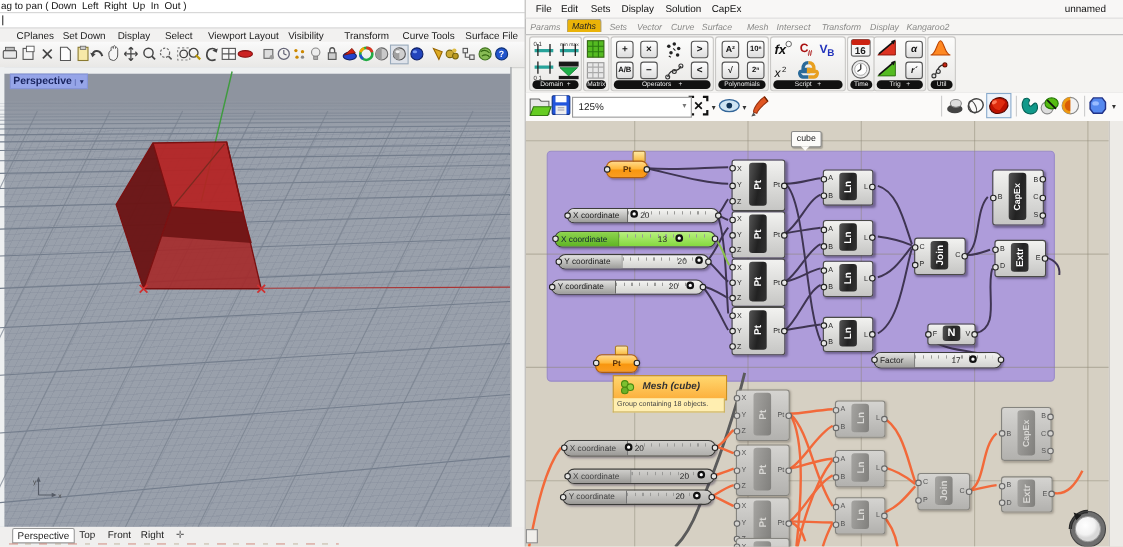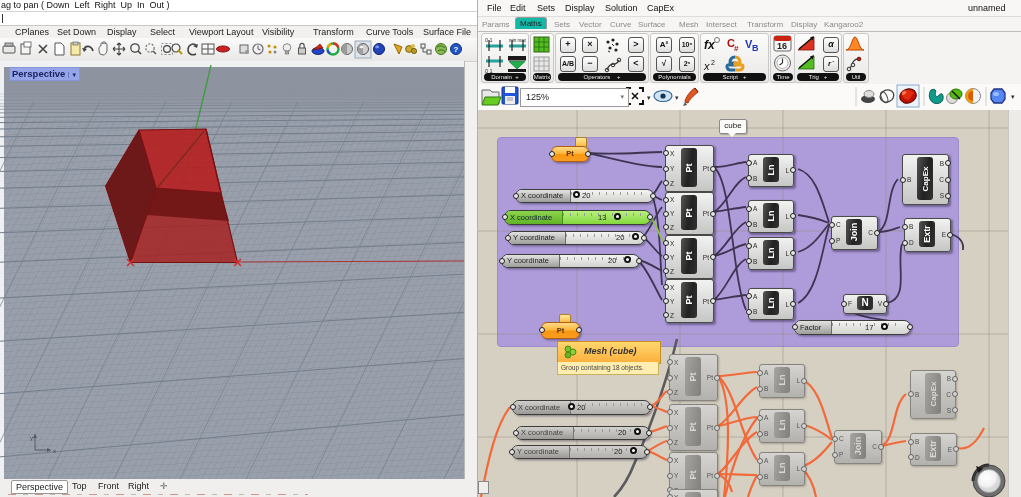--- a/index.html
+++ b/index.html
@@ -26,22 +26,22 @@
 #axisicon{position:absolute;left:28px;top:370px;width:30px;height:24px;}
 #fade{position:absolute;left:0;top:31px;width:464px;height:26px;background:linear-gradient(rgba(142,148,159,1),rgba(142,148,159,0));}
 #rbottom{position:absolute;left:0;top:479px;width:1021px;height:18px;background:#f0efee;font-size:9px;color:#222;}
 #rbottom .tab{position:absolute;top:1px;height:12px;line-height:12px;padding:0 4px;}
 #rbottom .active{background:#fff;border:1px solid #999;border-radius:2px 2px 0 0;}
 
 #gh{position:absolute;left:477px;top:0;width:544px;height:497px;background:#f6f5f3;border-left:1px solid #b0b0ae;}
 #ghmenu{position:absolute;left:0;top:0;width:544px;height:17px;background:#f8f7f6;font-size:9px;color:#111;}
 #ghmenu span{margin-right:0;}
 #ghtabs{position:absolute;left:0;top:17px;width:544px;height:14px;font-size:8px;color:#8a8a88;}
-#ghtabs span{position:absolute;top:3px;}
-#ghtabs .active{background:#14b8a6;border:1px solid #999;border-bottom:none;border-radius:3px 3px 0 0;color:#222;padding:1px 4px;top:0px;font-size:8px;}
+#ghtabs span{position:absolute;top:3px;font-style:italic;}
+#ghtabs .active{background:#eab308;border:1px solid #999;border-bottom:none;border-radius:3px 3px 0 0;color:#222;padding:1px 4px;top:0px;font-size:8px;}
 #ghpanel{position:absolute;left:0;top:31px;width:544px;height:52px;background:#f4f3f1;border-top:1px solid #bbb;border-bottom:1px solid #c6c5c3;}
 .ggroup{position:absolute;top:1px;height:48px;background:linear-gradient(#fcfcfb,#e9e8e6);border:1px solid #c9c8c6;border-radius:3px;}
 .glabel{position:absolute;bottom:1px;height:8px;background:#111;border-radius:4px;color:#eee;font-size:6px;text-align:center;line-height:8px;}
 .btnop{position:absolute;width:14px;height:14px;background:linear-gradient(#fff,#ddd);border:1px solid #555;border-radius:3px;font-size:9px;font-weight:bold;text-align:center;line-height:13px;color:#111;}
 #ghbar2{position:absolute;left:0;top:84px;width:544px;height:26px;background:#fbfaf9;border-bottom:1px solid #a8a7a5;}
 #zoombox{position:absolute;left:42px;top:4px;width:102px;height:17px;background:#fff;border:1px solid #999;font-size:9px;color:#222;line-height:16px;padding-left:5px;}
 
 #ghcanvas{position:absolute;left:0;top:110px;width:544px;height:387px;background:#d6d0c3;overflow:hidden;}
 #ghgrid{position:absolute;left:0;top:0;width:100%;height:100%;}
 #rstrip{position:absolute;left:530px;top:0;width:14px;height:387px;background:#edebe7;border-left:1px solid #c9c7c2;}

